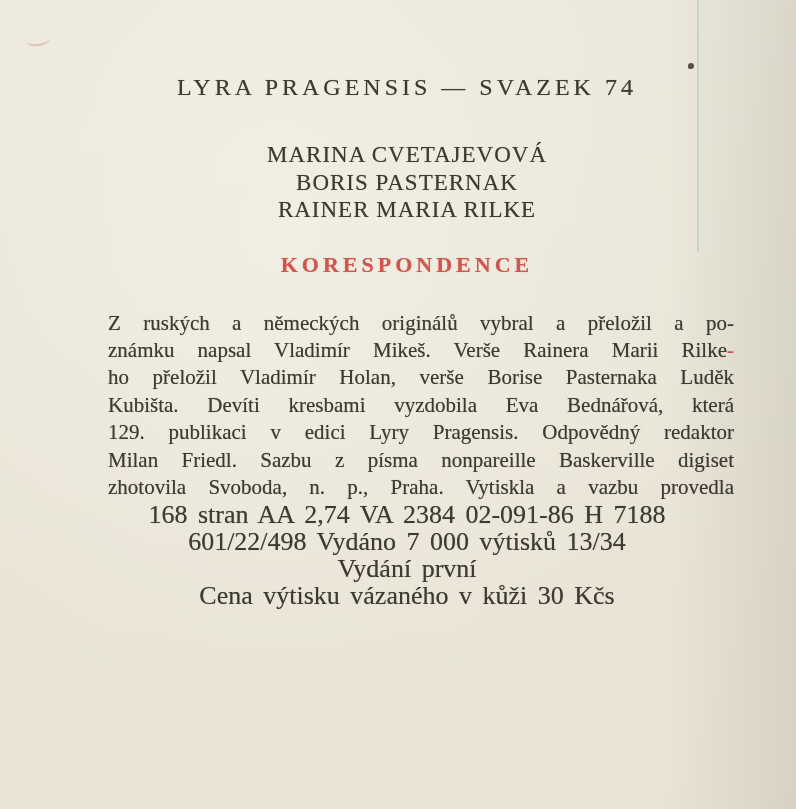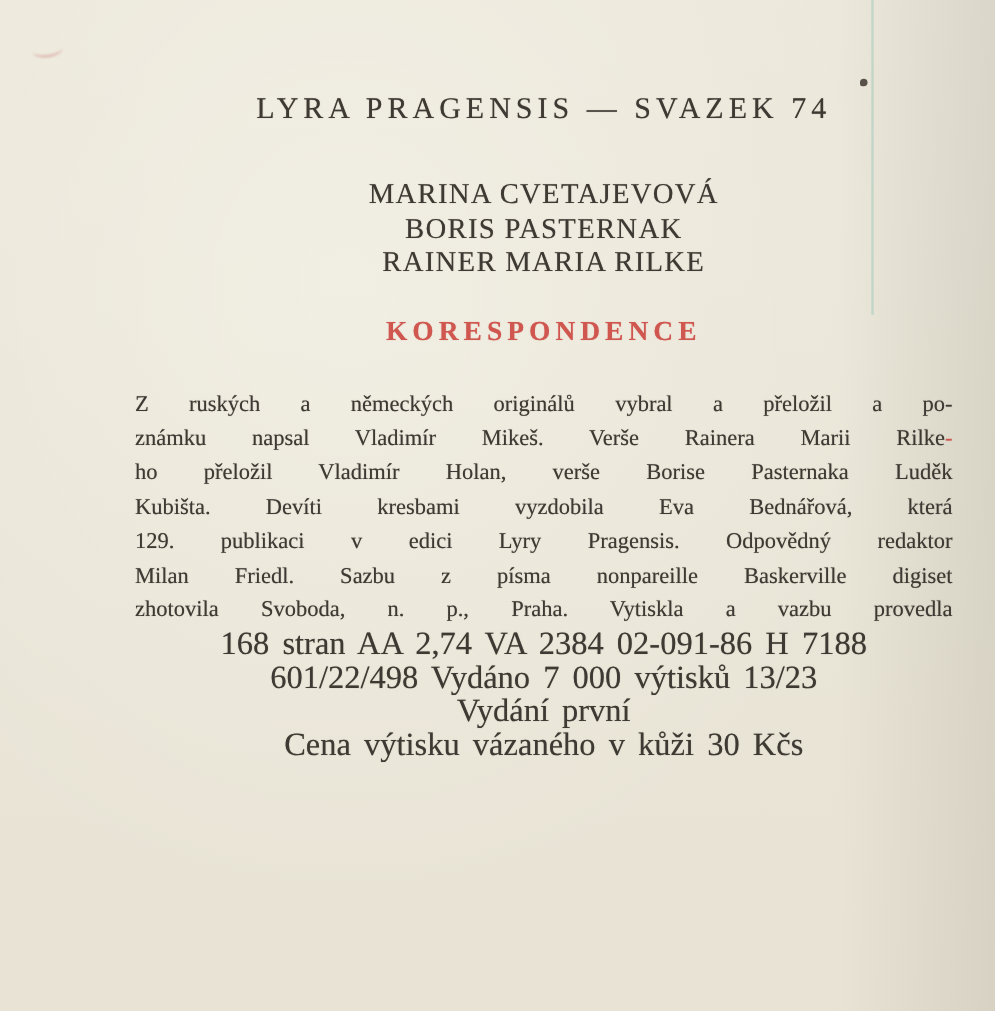--- a/index.html
+++ b/index.html
@@ -17,21 +17,21 @@
   .page {
     position: absolute;
     inset: 0;
     background:
       radial-gradient(ellipse at 35% 28%, rgba(255,255,250,0.30), rgba(255,255,250,0) 62%),
       linear-gradient(90deg, rgba(0,0,0,0) 84%, rgba(125,120,104,0.10) 94%, rgba(125,120,104,0.16) 100%),
       linear-gradient(180deg, #ece8db 0%, #eae6d8 45%, #e8e3d4 100%);
   }
   .content {
     position: absolute;
-    left: 108px;
+    left: 80px;
     top: 0;
     width: 654px;
     font-family: Liberation Serif, serif;
   }
   .ink {
     text-shadow: 0 0 0.7px rgba(62,58,51,0.55);
   }
   .series-title {
     margin-top: 72px;
     text-align: center;
@@ -52,22 +52,23 @@
     text-align: center;
     font-size: 22px;
     font-weight: bold;
     letter-spacing: 4px;
     color: #cf5750;
     line-height: 34px;
     text-shadow: 0 0 0.8px rgba(207,87,80,0.55);
   }
   .colophon {
     margin-top: 28px;
-    font-size: 18px;
+    font-size: 21px;
     line-height: 27.4px;
+    margin-left: 28px;
   }
   .colophon-line {
     text-align: justify;
     text-align-last: justify;
   }
   .red-tail {
     color: #cf5750;
     text-shadow: 0 0 0.8px rgba(207,87,80,0.55);
   }
   .imprint {
@@ -127,21 +128,21 @@
         <div class="colophon-line"><span>známku napsal Vladimír Mikeš. Verše Rainera Marii Rilke</span><span class="red-tail">-</span></div>
         <div class="colophon-line"><span>ho přeložil Vladimír Holan, verše Borise Pasternaka Luděk</span></div>
         <div class="colophon-line"><span>Kubišta. Devíti kresbami vyzdobila Eva Bednářová, která</span></div>
         <div class="colophon-line"><span>129. publikaci v edici Lyry Pragensis. Odpovědný redaktor</span></div>
         <div class="colophon-line"><span>Milan Friedl. Sazbu z písma nonpareille Baskerville digiset</span></div>
         <div class="colophon-line"><span>zhotovila Svoboda, n. p., Praha. Vytiskla a vazbu provedla</span></div>
       </div>
 
     <div class="imprint ink">
         <div>168 stran AA 2,74 VA 2384 02-091-86 H 7188</div>
-        <div>601/22/498 Vydáno 7 000 výtisků 13/23</div>
+        <div>601/22/498 Vydáno 7 000 výtisků 13/34</div>
         <div>Vydání první</div>
         <div>Cena výtisku vázaného v kůži 30 Kčs</div>
       </div>
   </div>
 
   <div class="speck"></div>
   <div class="teal-line"></div>
   <div class="pink-mark"></div>
 </div>
 

